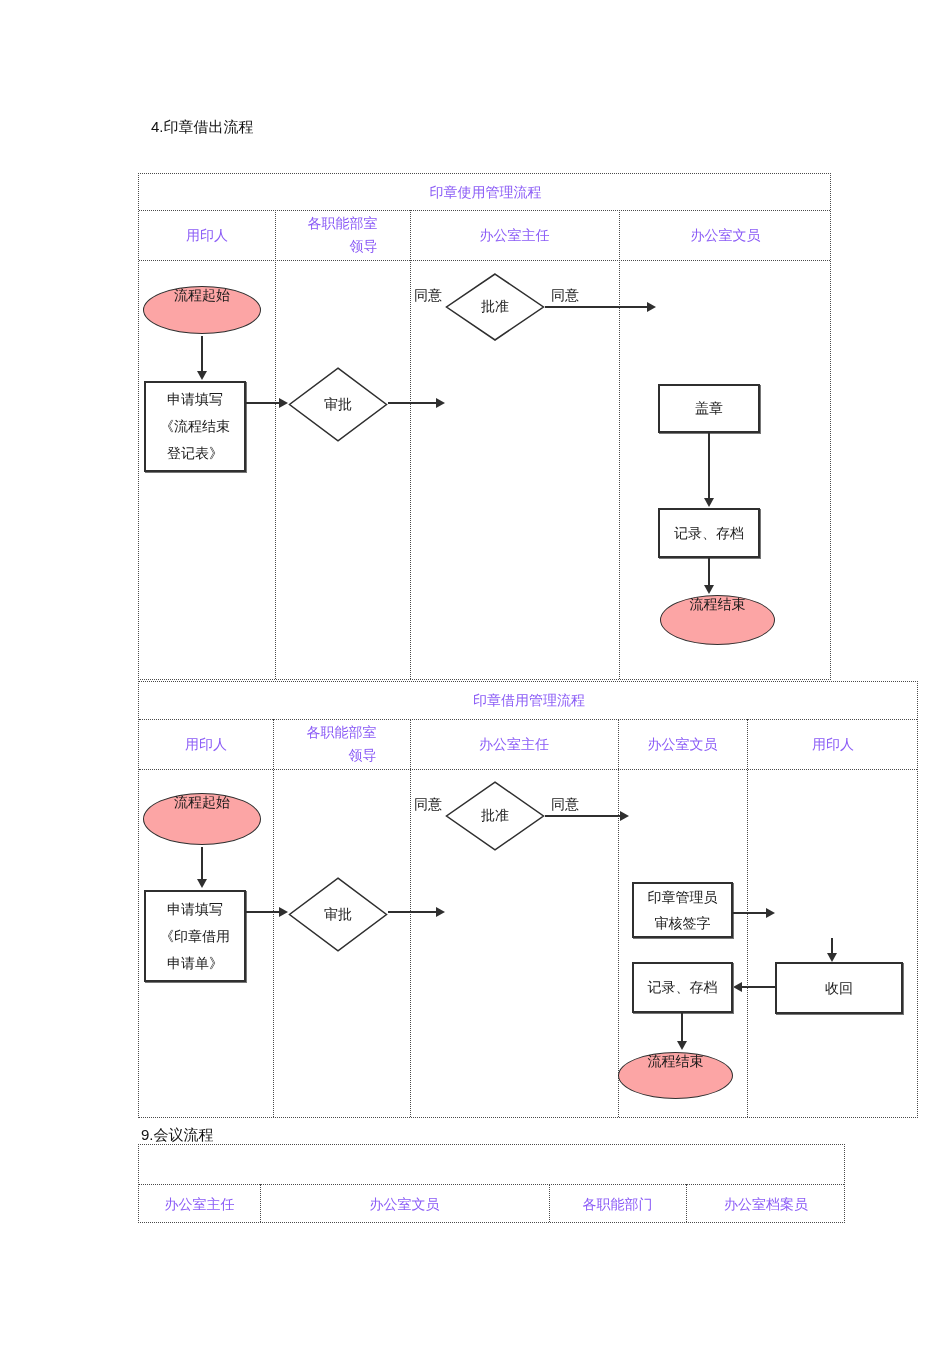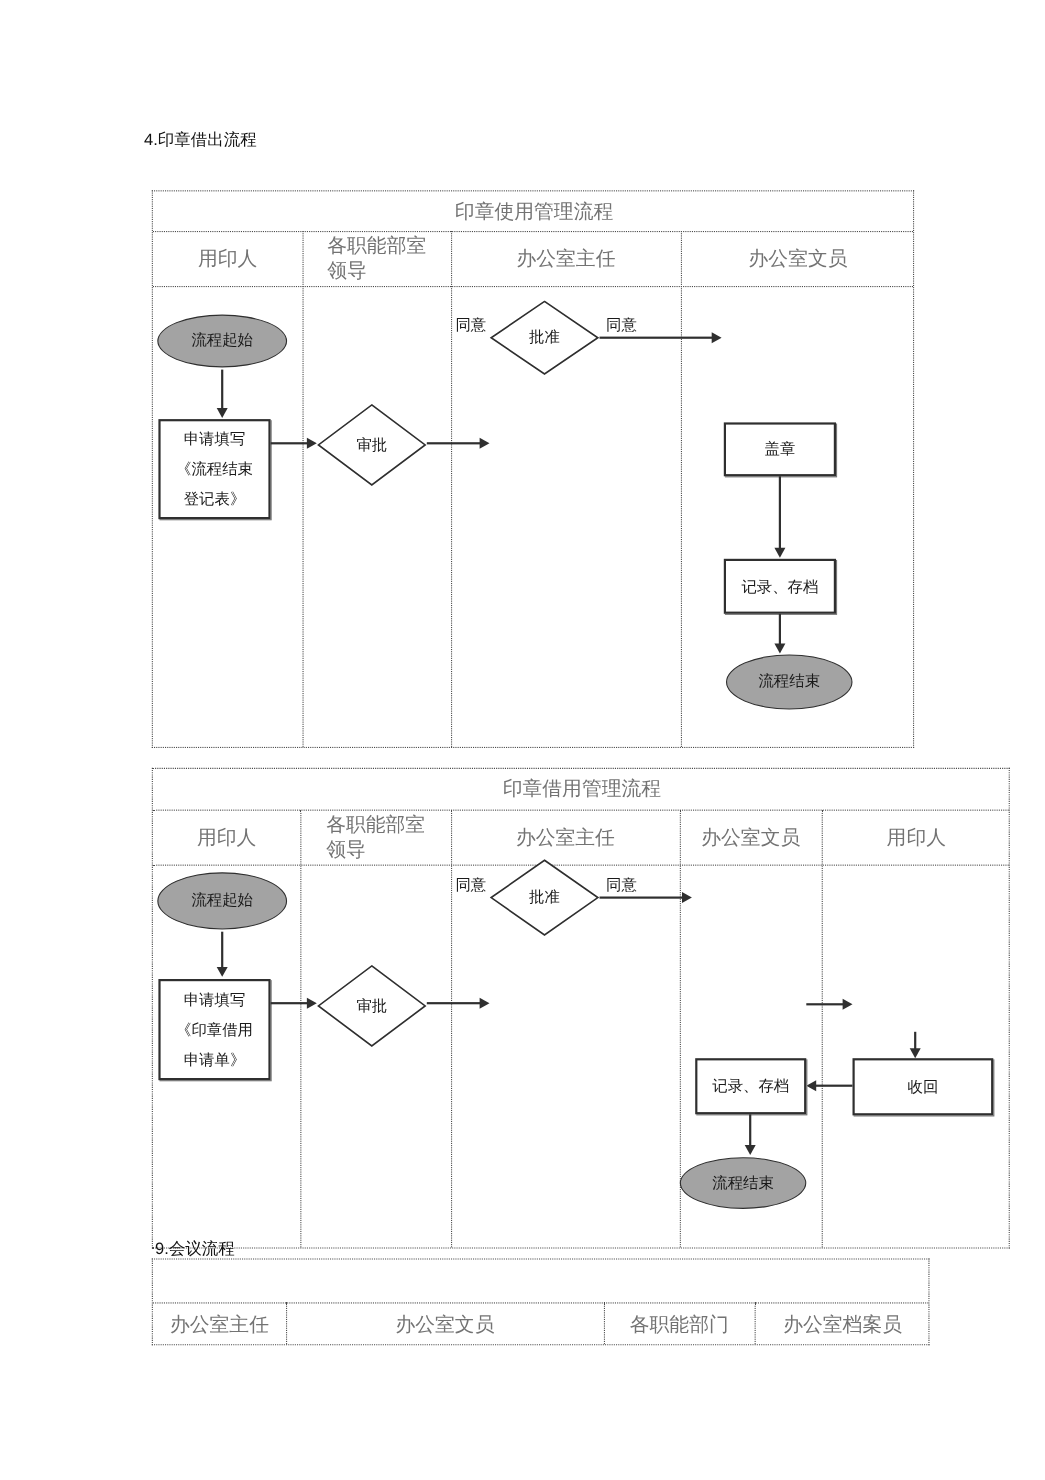--- a/index.html
+++ b/index.html
@@ -10,28 +10,28 @@
     overflow:hidden;
   }
   .h-sec { position:absolute; font-size:15px; color:#111; white-space:nowrap; }
 
   
   .tbl  { position:absolute; border:1px dotted #4a4a4a; background:transparent; }
   .hsep { position:absolute; left:0; right:0; border-top:1px dotted #4a4a4a; }
   .vsep { position:absolute; bottom:0; border-left:1px dotted #4a4a4a; }
   .tlabel {
     position:absolute; display:flex; align-items:center; justify-content:center;
-    text-align:left; font-size:18px; color:#737373; line-height:23px;
+    text-align:right; font-size:14px; color:#8b5cf6; line-height:23px;
   }
   .blk { display:block; }
 
   
   .oval {
-    position:absolute; border:1.5px solid #2f2f2f; border-radius:50%; background:#a3a3a3;
-    display:flex; align-items:center; justify-content:center; font-size:14px;
+    position:absolute; border:1.5px solid #2f2f2f; border-radius:50%; background:#fca5a5;
+    display:flex; justify-content:center; font-size:14px;
   }
   .fbox {
     position:absolute; border:2px solid #2f2f2f; background:#fff;
     box-shadow:1px 1px 0 #777;
     display:flex; flex-direction:column; align-items:center; justify-content:center;
     font-size:14px; line-height:27px; text-align:center;
   }
   .fbox.tight { line-height:26px; }
   .dia { position:absolute; }
   .dsvg { position:absolute; left:0; top:0; width:100%; height:100%; }
@@ -56,21 +56,21 @@
   .arrh.rev .s { left:8px; right:0; }
   .arrh.rev .h { right:auto; left:0; border-left:none;
                  border-right:9px solid #2f2f2f; }
   i { font-style:normal; }
 </style>
 </head>
 <body>
 
 <div class="page">
 
-  <div class="h-sec" style="left:131px;top:118px">4.印章借出流程</div>
+  <div class="h-sec" style="left:151px;top:118px">4.印章借出流程</div>
 
   <div class="tbl" style="left:138px;top:173px;width:693px;height:507px">
     <div class="hsep" style="top:36px"></div>
     <div class="hsep" style="top:86px"></div>
     <div class="vsep" style="left:136px;top:36px"></div>
     <div class="vsep" style="left:271px;top:36px"></div>
     <div class="vsep" style="left:480px;top:36px"></div>
     <div class="tlabel" style="left:0;top:0;width:693px;height:36px">印章使用管理流程</div>
     <div class="tlabel" style="left:0;top:36px;width:136px;height:50px">用印人</div>
     <div class="tlabel" style="left:136px;top:36px;width:135px;height:50px">
@@ -132,21 +132,21 @@
     <span class="blk">记录、存档</span>
   </div>
   <div class="arrv" style="left:703px;top:558px;height:36px">
     <i class="s"></i>
       <i class="h"></i>
   </div>
   <div class="oval" style="left:660px;top:595px;width:115px;height:50px">
     <span>流程结束</span>
   </div>
 
-  <div class="tbl" style="left:138px;top:698px;width:780px;height:437px">
+  <div class="tbl" style="left:138px;top:681px;width:780px;height:437px">
     <div class="hsep" style="top:37px"></div>
     <div class="hsep" style="top:87px"></div>
     <div class="vsep" style="left:134px;top:37px"></div>
     <div class="vsep" style="left:271px;top:37px"></div>
     <div class="vsep" style="left:479px;top:37px"></div>
     <div class="vsep" style="left:608px;top:37px"></div>
     <div class="tlabel" style="left:0;top:0;width:780px;height:37px">印章借用管理流程</div>
     <div class="tlabel" style="left:0;top:37px;width:134px;height:50px">用印人</div>
     <div class="tlabel" style="left:134px;top:37px;width:137px;height:50px">
       <span>
@@ -190,20 +190,24 @@
       <polygon points="50,1.5 98.5,50 50,98.5 1.5,50"></polygon>
     </svg>
     <span class="dtext">批准</span>
   </div>
   <div class="flabel" style="left:414px;top:796px">同意</div>
   <div class="flabel" style="left:551px;top:796px">同意</div>
   <div class="arrh" style="left:545px;top:810px;width:84px">
     <i class="s"></i>
       <i class="h"></i>
   </div>
+  <div class="fbox tight" style="left:632px;top:882px;width:101px;height:56px">
+    <span class="blk">印章管理员</span>
+    <span class="blk">审核签字</span>
+  </div>
   <div class="arrh" style="left:733px;top:907px;width:42px">
     <i class="s"></i>
       <i class="h"></i>
   </div>
   <div class="arrv" style="left:826px;top:938px;height:24px">
     <i class="s"></i>
       <i class="h"></i>
   </div>
   <div class="fbox" style="left:775px;top:962px;width:128px;height:52px">
     <span class="blk">收回</span>

